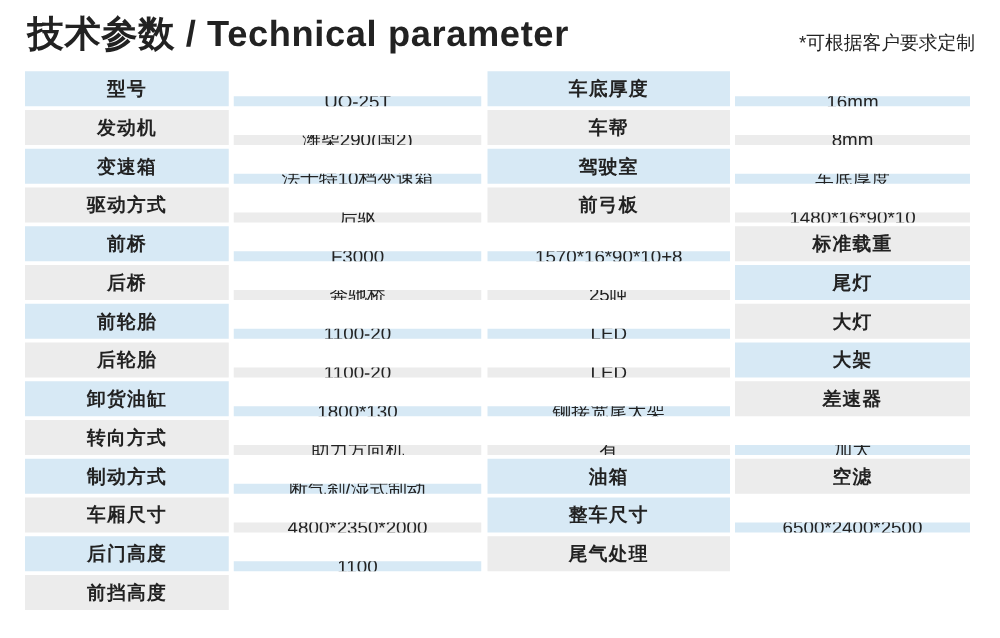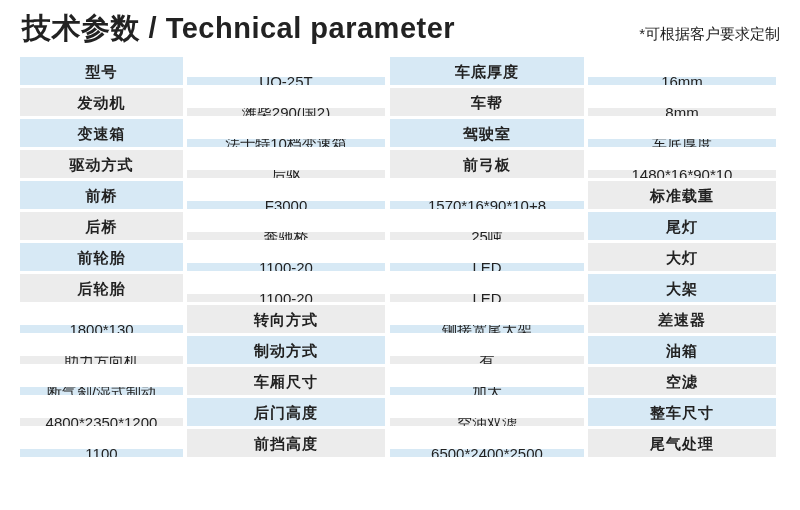--- a/index.html
+++ b/index.html
@@ -84,27 +84,28 @@
       <div class="cell label gray">驱动方式</div>
       <div class="cell value gray">后驱</div>
       <div class="cell label blue">前桥</div>
       <div class="cell value blue">F3000</div>
       <div class="cell label gray">后桥</div>
       <div class="cell value gray">奔驰桥</div>
       <div class="cell label blue">前轮胎</div>
       <div class="cell value blue">1100-20</div>
       <div class="cell label gray">后轮胎</div>
       <div class="cell value gray">1100-20</div>
+      <div class="cell label blue">卸货油缸</div>
       <div class="cell value blue">1800*130</div>
       <div class="cell label gray">转向方式</div>
       <div class="cell value gray">助力方向机</div>
       <div class="cell label blue">制动方式</div>
       <div class="cell value blue">断气刹/湿式制动</div>
       <div class="cell label gray">车厢尺寸</div>
-      <div class="cell value gray">4800*2350*1200</div>
+      <div class="cell value gray">4800*2350*2000</div>
       <div class="cell label blue">后门高度</div>
       <div class="cell value blue">1100</div>
       <div class="cell label gray">前挡高度</div>
     </div>
   <div class="param-table right" id="right-table">
       <div class="cell label blue">车底厚度</div>
       <div class="cell value blue">16mm</div>
       <div class="cell label gray">车帮</div>
       <div class="cell value gray">8mm</div>
       <div class="cell label blue">驾驶室</div>
@@ -115,21 +116,20 @@
       <div class="cell label gray">标准载重</div>
       <div class="cell value gray">25吨</div>
       <div class="cell label blue">尾灯</div>
       <div class="cell value blue">LED</div>
       <div class="cell label gray">大灯</div>
       <div class="cell value gray">LED</div>
       <div class="cell label blue">大架</div>
       <div class="cell value blue">铆接宽尾大架</div>
       <div class="cell label gray">差速器</div>
       <div class="cell value gray">有</div>
+      <div class="cell value blue">加大</div>
       <div class="cell label blue">油箱</div>
-      <div class="cell value blue">加大</div>
       <div class="cell label gray">空滤</div>
-      <div class="cell value gray">空油双滤</div>
       <div class="cell label blue">整车尺寸</div>
       <div class="cell value blue">6500*2400*2500</div>
       <div class="cell label gray">尾气处理</div>
     </div>
 </div>
 
 </body></html>

